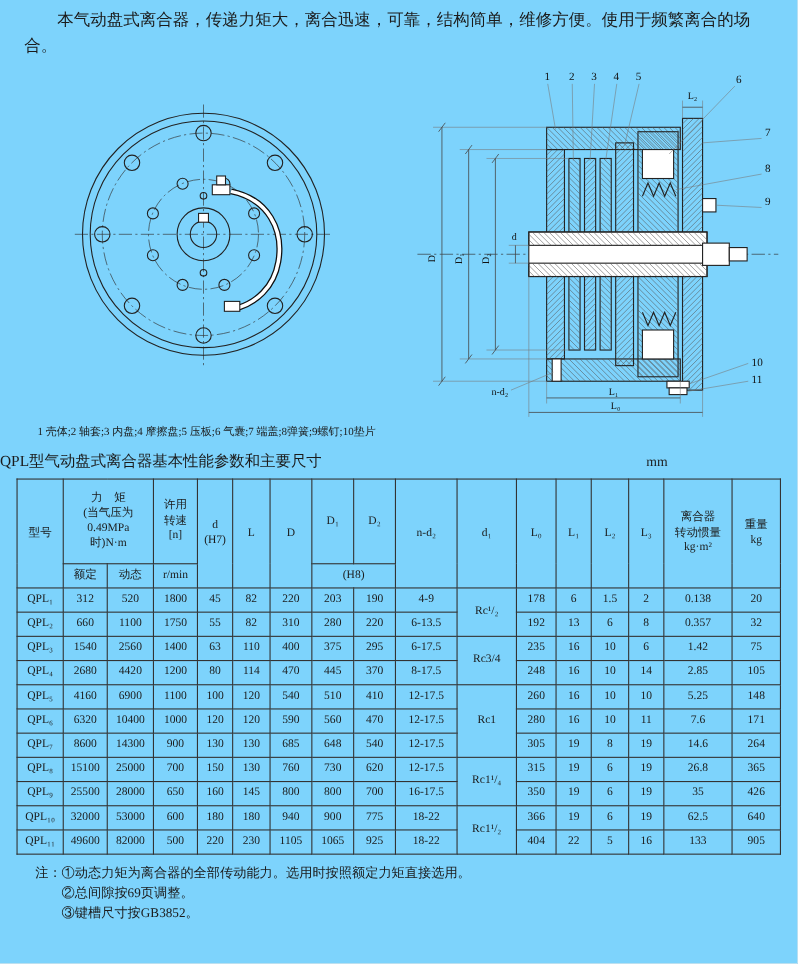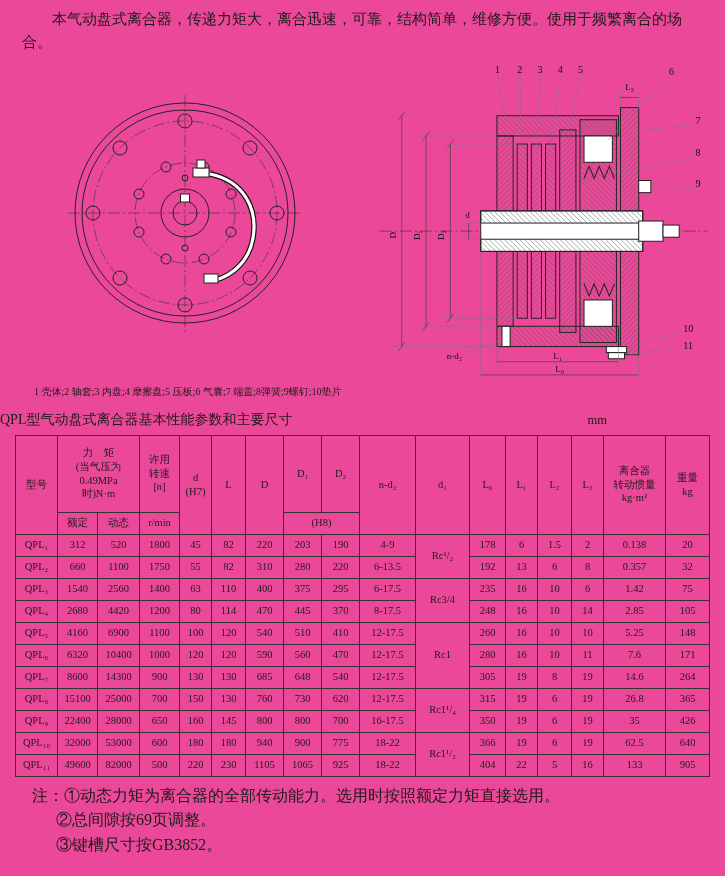--- a/index.html
+++ b/index.html
@@ -1,17 +1,17 @@
 <!DOCTYPE html>
 <html><head>
 <meta charset="utf-8">
 <style>
   html,body{margin:0;padding:0;background:#e8e8e8;}
   .page{
-    width:725px;height:876px;background:#ec4899;margin:0 auto;
+    width:725px;height:876px;background:#7dd3fc;margin:0 auto;
     font-family:"Liberation Serif","DejaVu Serif",serif;color:#1b1b1b;
     overflow:hidden;box-sizing:border-box;padding-top:8px;position:relative;
   }
   .para{font-size:15px;line-height:1.55;margin:0 22px;text-indent:2em;}
   .drawings{display:flex;justify-content:space-between;align-items:flex-start;
     padding:4px 8px 0 60px;height:322px;box-sizing:border-box;}
   svg{display:block;}
   svg text{font-family:"Liberation Serif","DejaVu Serif",serif;fill:#111;}
   .oln{fill:none;stroke:#222;stroke-width:1;}
   .oln2{fill:#fff;stroke:#222;stroke-width:1;}
@@ -22,21 +22,21 @@
   .dimlbl{font-size:9px;}
   .caption{font-size:10px;margin:8px 0 0 34px;}
   .tbl-title{position:relative;text-align:left;font-size:14px;margin-top:12px;}
   .tbl-title .unit{position:absolute;right:118px;top:2px;font-size:12.5px;}
   table{border-collapse:collapse;margin:6px auto 0;table-layout:fixed;width:694px;}
   th,td{border:1px solid #333;text-align:center;font-weight:normal;
     padding:0 1px;font-size:10.5px;line-height:1.3;overflow:hidden;}
   thead .h1 th{height:76px;vertical-align:middle;}
   thead .h2 th{height:21px;vertical-align:middle;}
   tbody td{height:21px;}
-  .notes{font-size:16px;margin:7px 0 0 32px;line-height:1.55;}
+  .notes{font-size:12px;margin:7px 0 0 32px;line-height:1.55;}
   .notes .n2{padding-left:24px;}
 </style>
 </head>
 <body>
 
 <div class="page">
 
   <p class="para">本气动盘式离合器，传递力矩大，离合迅速，可靠，结构简单，维修方便。使用于频繁离合的场合。</p>
 
   <div class="drawings">
@@ -844,21 +844,21 @@
           <td rowspan="2">Rc1¹/₄</td>
           <td>315</td>
           <td>19</td>
           <td>6</td>
           <td>19</td>
           <td>26.8</td>
           <td>365</td>
         </tr>
         <tr>
           <td>QPL₉</td>
-          <td>22400</td>
+          <td>25500</td>
           <td>28000</td>
           <td>650</td>
           <td>160</td>
           <td>145</td>
           <td>800</td>
           <td>800</td>
           <td>700</td>
           <td>16-17.5</td>
           <td>350</td>
           <td>19</td>

